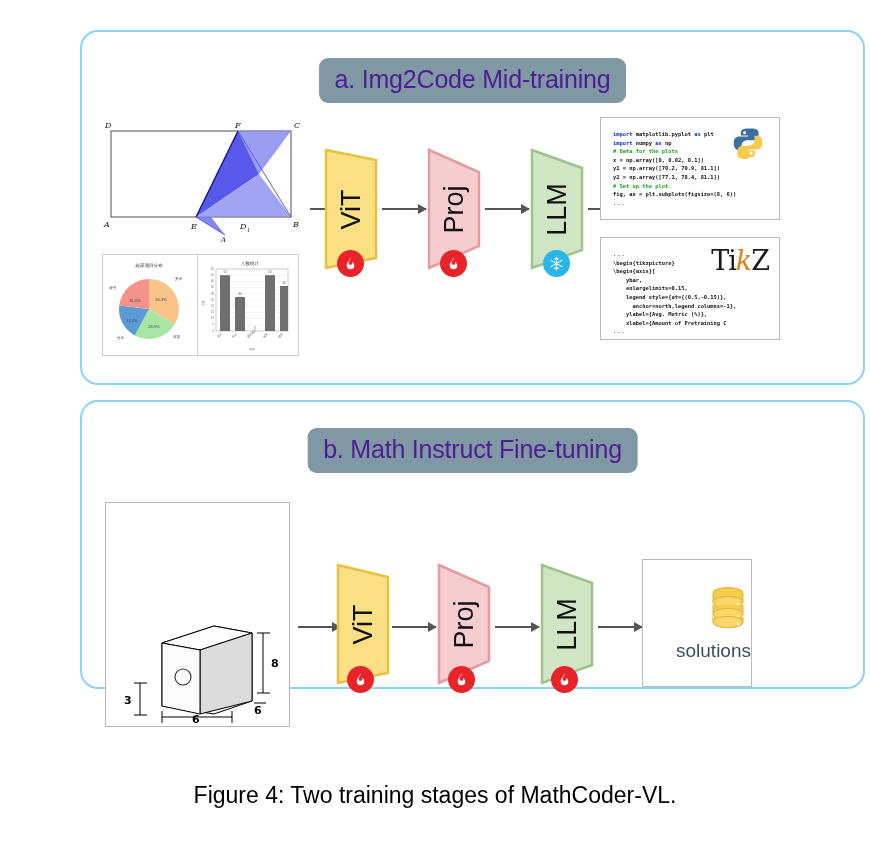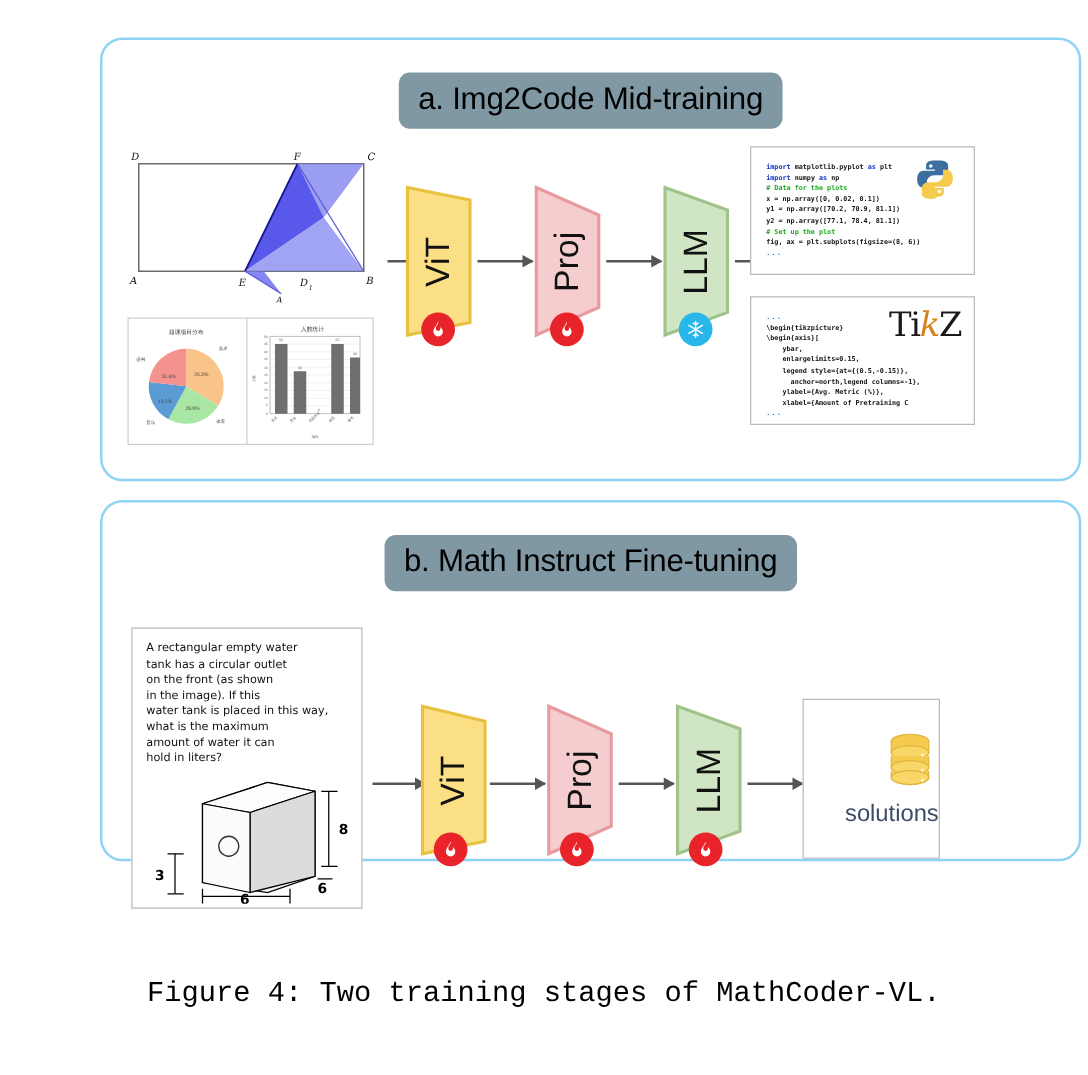--- a/index.html
+++ b/index.html
@@ -24,21 +24,21 @@
     box-sizing: border-box;
   }
   #panel-a { left: 80px;  top: 30px;  width: 785px; height: 355px; }
   #panel-b { left: 80px;  top: 400px; width: 785px; height: 289px; }
 
   .panel-title {
     position: absolute;
     left: 50%;
     transform: translateX(-50%);
     background: #7f98a3;
-    color: #000000;
+    color: #4c1d95;
     border-radius: 9px;
     font-size: 25px;
     line-height: 1;
     padding: 9px 16px 11px 16px;
     white-space: nowrap;
     letter-spacing: -0.2px;
   }
   #title-a { top: 26px; }
   #title-b { top: 26px; }
 
@@ -174,21 +174,21 @@
     color:#3d4d66;
     margin-top: 4px;
   }
 
   
   #caption {
     position:absolute;
     left:0; right:0;
     top: 782px;
     text-align:center;
-    font-family: Liberation Mono, monospace;
+    font-family: Liberation Sans, sans-serif;
     font-size: 23px;
     color:#000;
   }
 
   
   .thumb { position:absolute; }
 </style>
 </head>
 <body>
 
@@ -392,28 +392,20 @@
     </div>
   </div>
 
 </div>
 
 <div class="panel" id="panel-b">
 
   <div class="panel-title" id="title-b">b. Math Instruct Fine-tuning</div>
 
   <div class="qcard" style="left:23px; top:100px; width:185px; height:225px;">
-    <div class="qtext" style="left:11px; top:10px; width:168px;">A rectangular empty water
-tank has a circular outlet
-on the front (as shown
-in the image). If this
-water tank is placed in this way,
-what is the maximum
-amount of water it can
-hold in liters?</div>
 
     <div class="abs" style="left:8px; top:108px; width:172px; height:112px;">
       <svg width="172" height="112" viewBox="0 0 172 112">
 
         <polygon points="48,32 100,15 138,22 138,90 100,103 48,95" fill="#f4f4f4" stroke="#000" stroke-width="1"></polygon>
         <polygon points="48,32 100,15 138,22 86,39" fill="#fdfdfd" stroke="#000" stroke-width="1"></polygon>
         <polygon points="86,39 138,22 138,90 86,103" fill="#dcdcdc" stroke="#000" stroke-width="1"></polygon>
         <polygon points="48,32 86,39 86,103 48,95" fill="#fbfbfb" stroke="#000" stroke-width="1"></polygon>
         <circle cx="69" cy="66" r="8" fill="none" stroke="#333" stroke-width="1.1"></circle>
 

